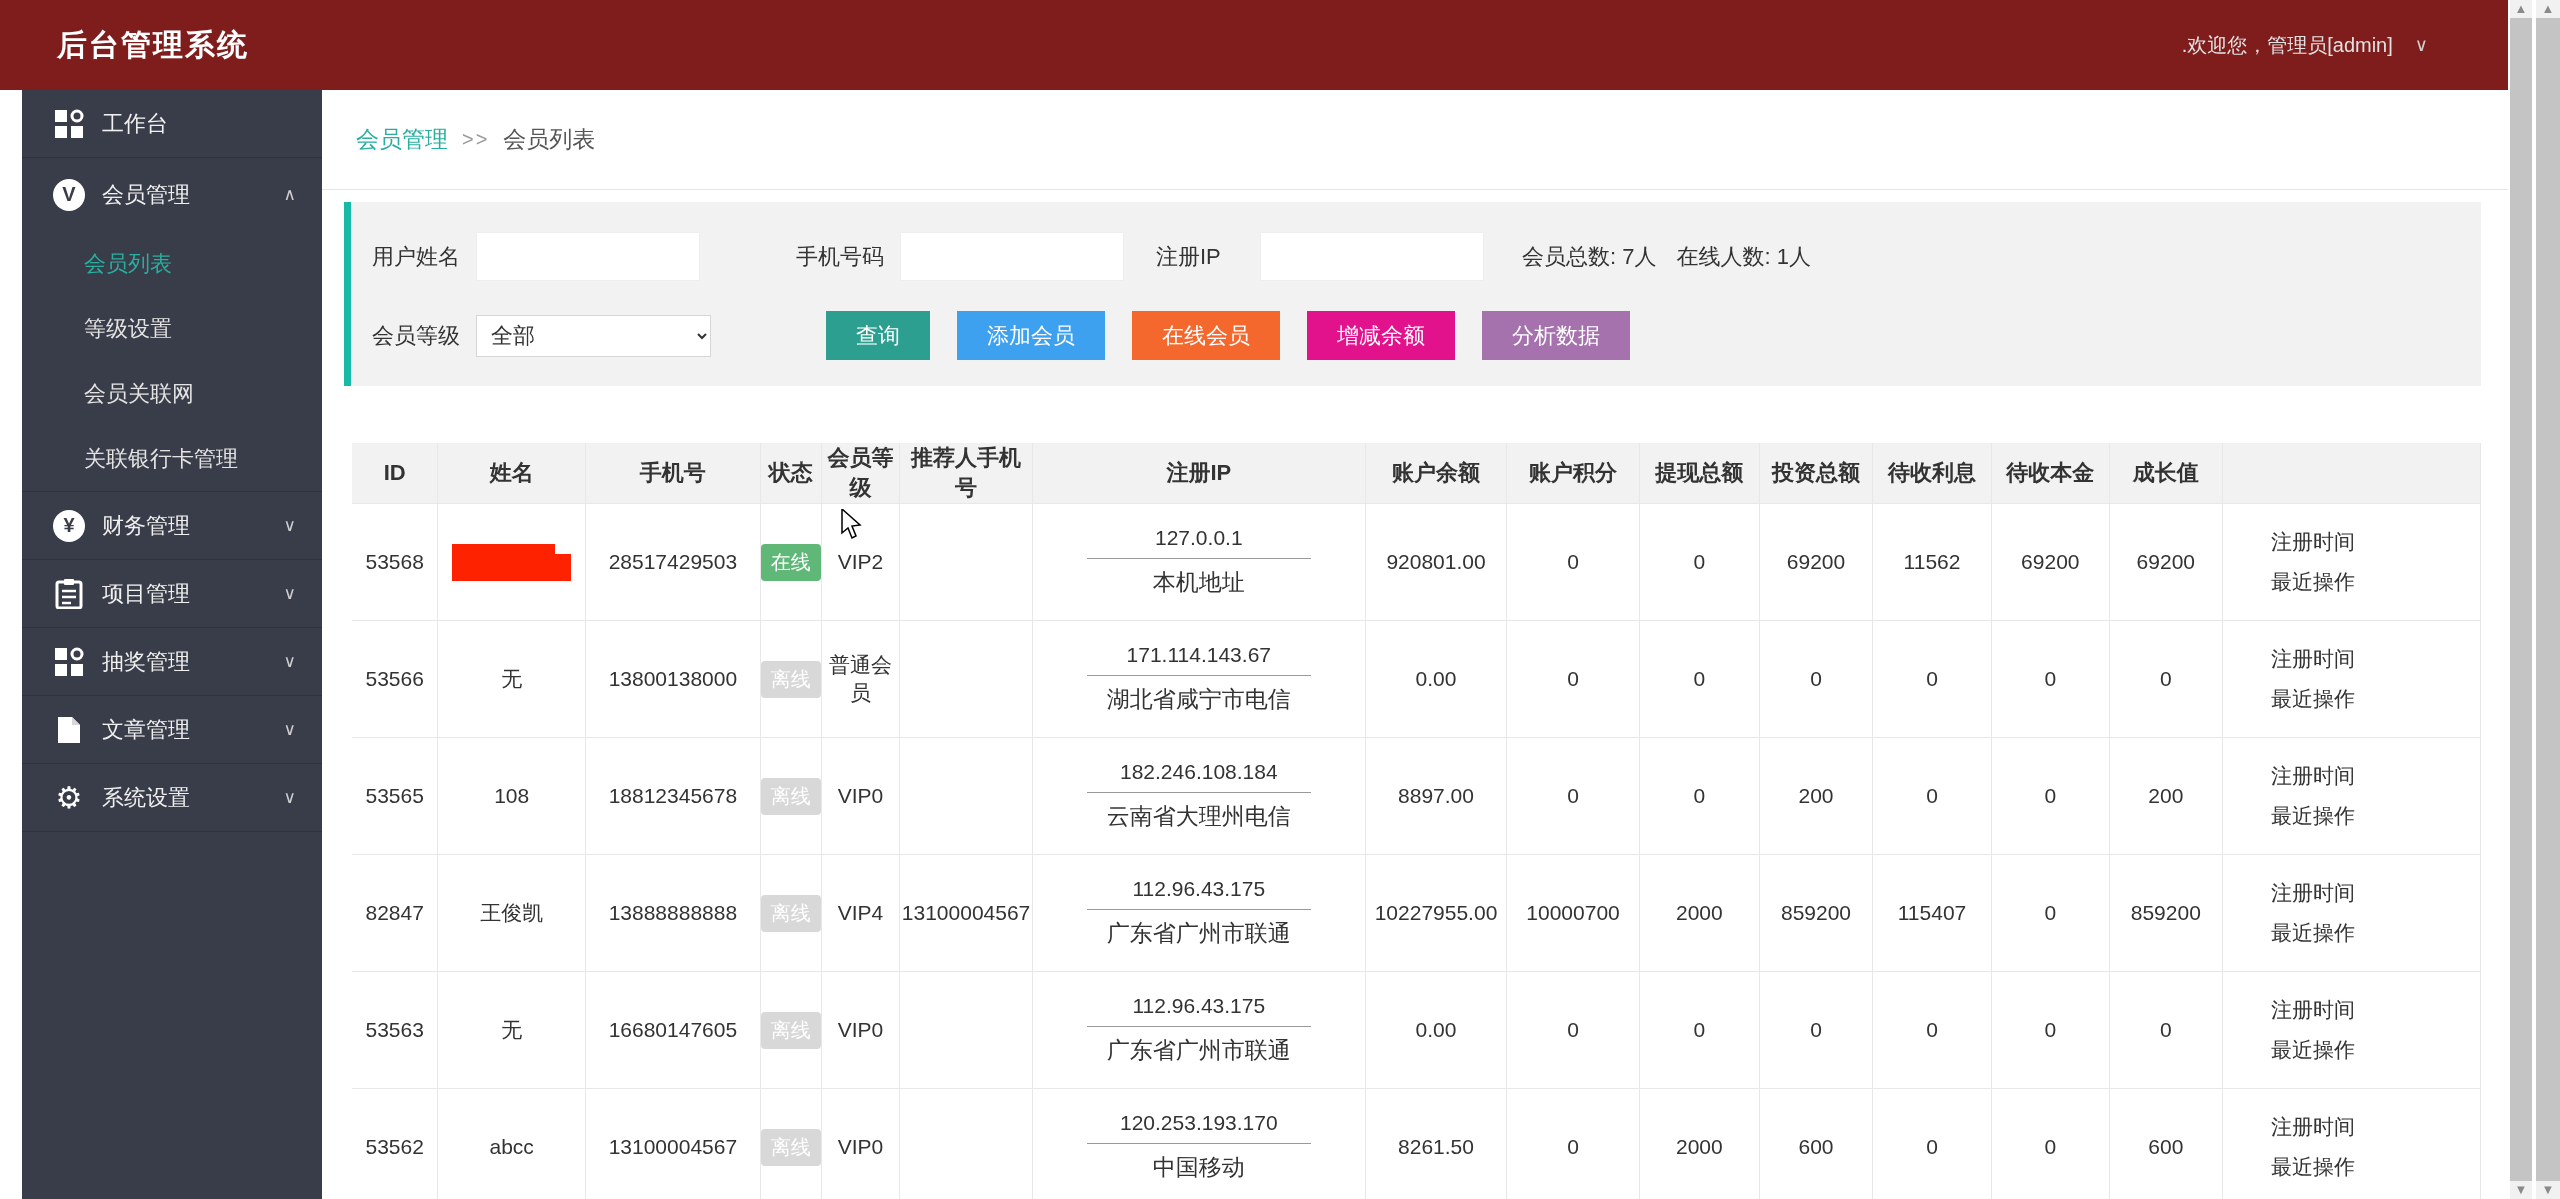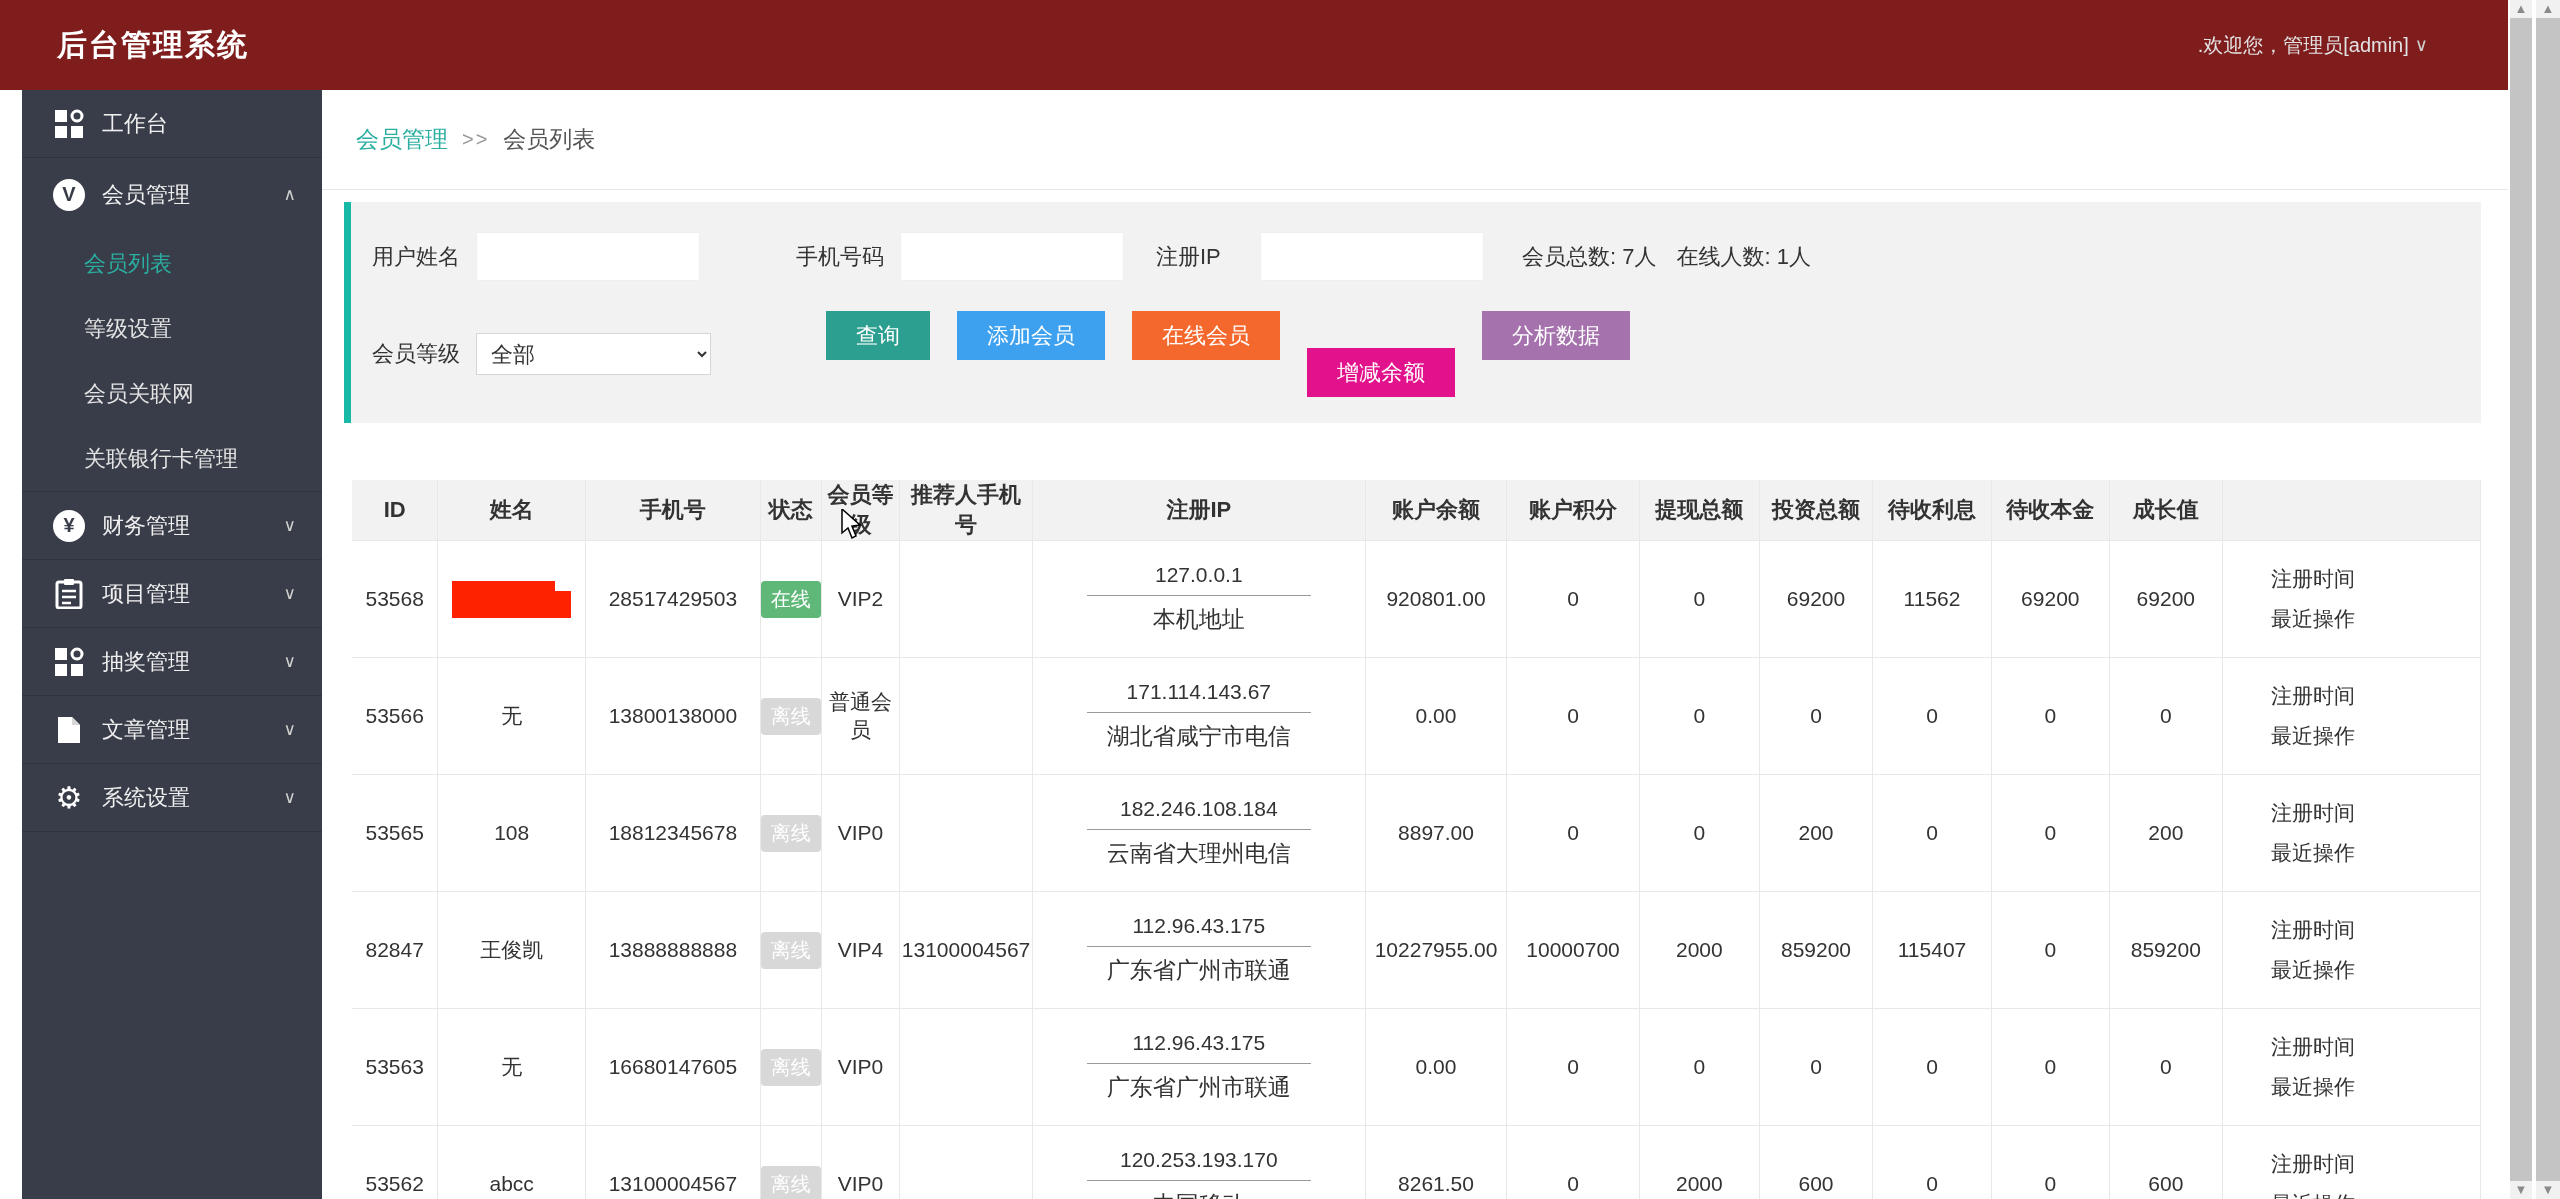--- a/index.html
+++ b/index.html
@@ -5,21 +5,21 @@
   * { margin:0; padding:0; box-sizing:border-box; }
   html,body { width:2560px; height:1199px; overflow:hidden;
     font-family:"Liberation Sans","DejaVu Sans",sans-serif; background:#fff; }
 
   .app { width:2508px; height:1199px; display:flex; flex-direction:column; }
 
   
   .topbar { height:90px; background:#7f1d1d; display:flex; align-items:center;
     justify-content:space-between; flex:0 0 auto; }
   .topbar .title { color:#fff; font-size:30px; font-weight:bold; letter-spacing:2px; padding-left:57px; }
-  .topbar .user { color:#e2e2e2; font-size:20px; padding-right:80px; cursor:pointer; display:flex; align-items:center; gap:6px;}
+  .topbar .user { color:#e2e2e2; font-size:20px; padding-right:80px; cursor:pointer; display:flex; align-items:center; gap:22px;}
   .topbar .user .chev { font-size:18px; color:#cfcfcf; }
 
   .body-row { flex:1; display:flex; min-height:0;padding-left:22px; }
 
   
   .sidebar { width:300px; background:#393d49; flex:0 0 auto; color:#eee; }
   .side-item { height:68px; display:flex; align-items:center; padding:0 26px 0 30px;
     border-bottom:1px solid #2f333d; cursor:pointer; font-size:22px; color:#f0f0f0; }
   .side-item .ic { width:34px; height:34px; margin-right:16px; display:flex; align-items:center;
     justify-content:center; flex:0 0 auto; }
@@ -223,21 +223,21 @@
             </span>
           </div>
 
           <div class="f-row">
             <span class="f-label">会员等级</span>
             <select class="f-select" id="level-select"><option>全部</option></select>
             <span class="btns">
               <button class="btn" style="background: rgb(44, 159, 144);">查询</button>
               <button class="btn" style="background: rgb(61, 161, 240);">添加会员</button>
               <button class="btn" style="background: rgb(245, 104, 45);">在线会员</button>
-              <button class="btn" style="background: rgb(226, 17, 140); margin-top: 37px;">增减余额</button>
+              <button class="btn" style="background: rgb(226, 17, 140);">增减余额</button>
               <button class="btn" style="background: rgb(165, 114, 173);">分析数据</button>
             </span>
           </div>
         </div>
 
         <div class="table-wrap">
           <table>
             <colgroup>
               <col style="width:95px">
                 <col style="width:157px">

